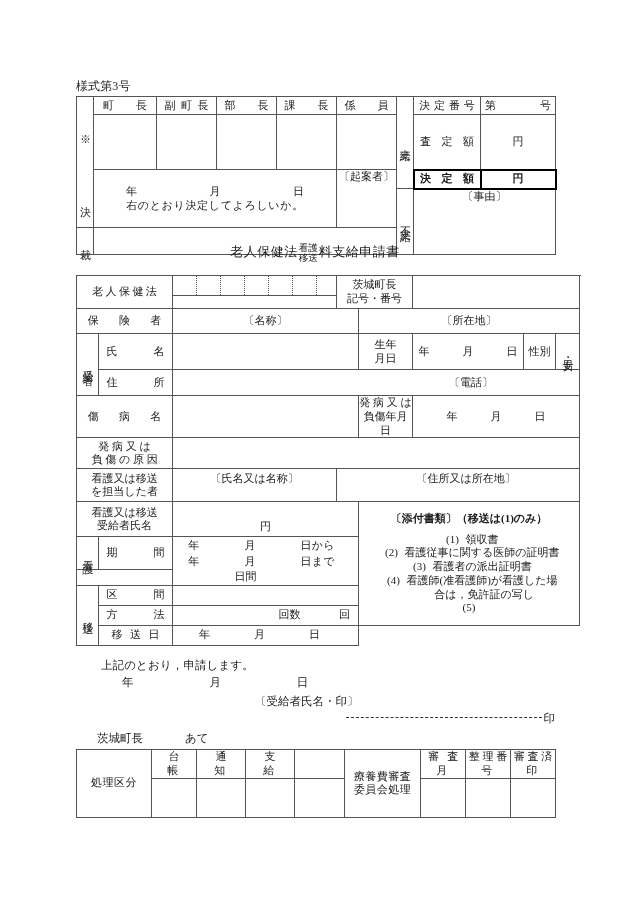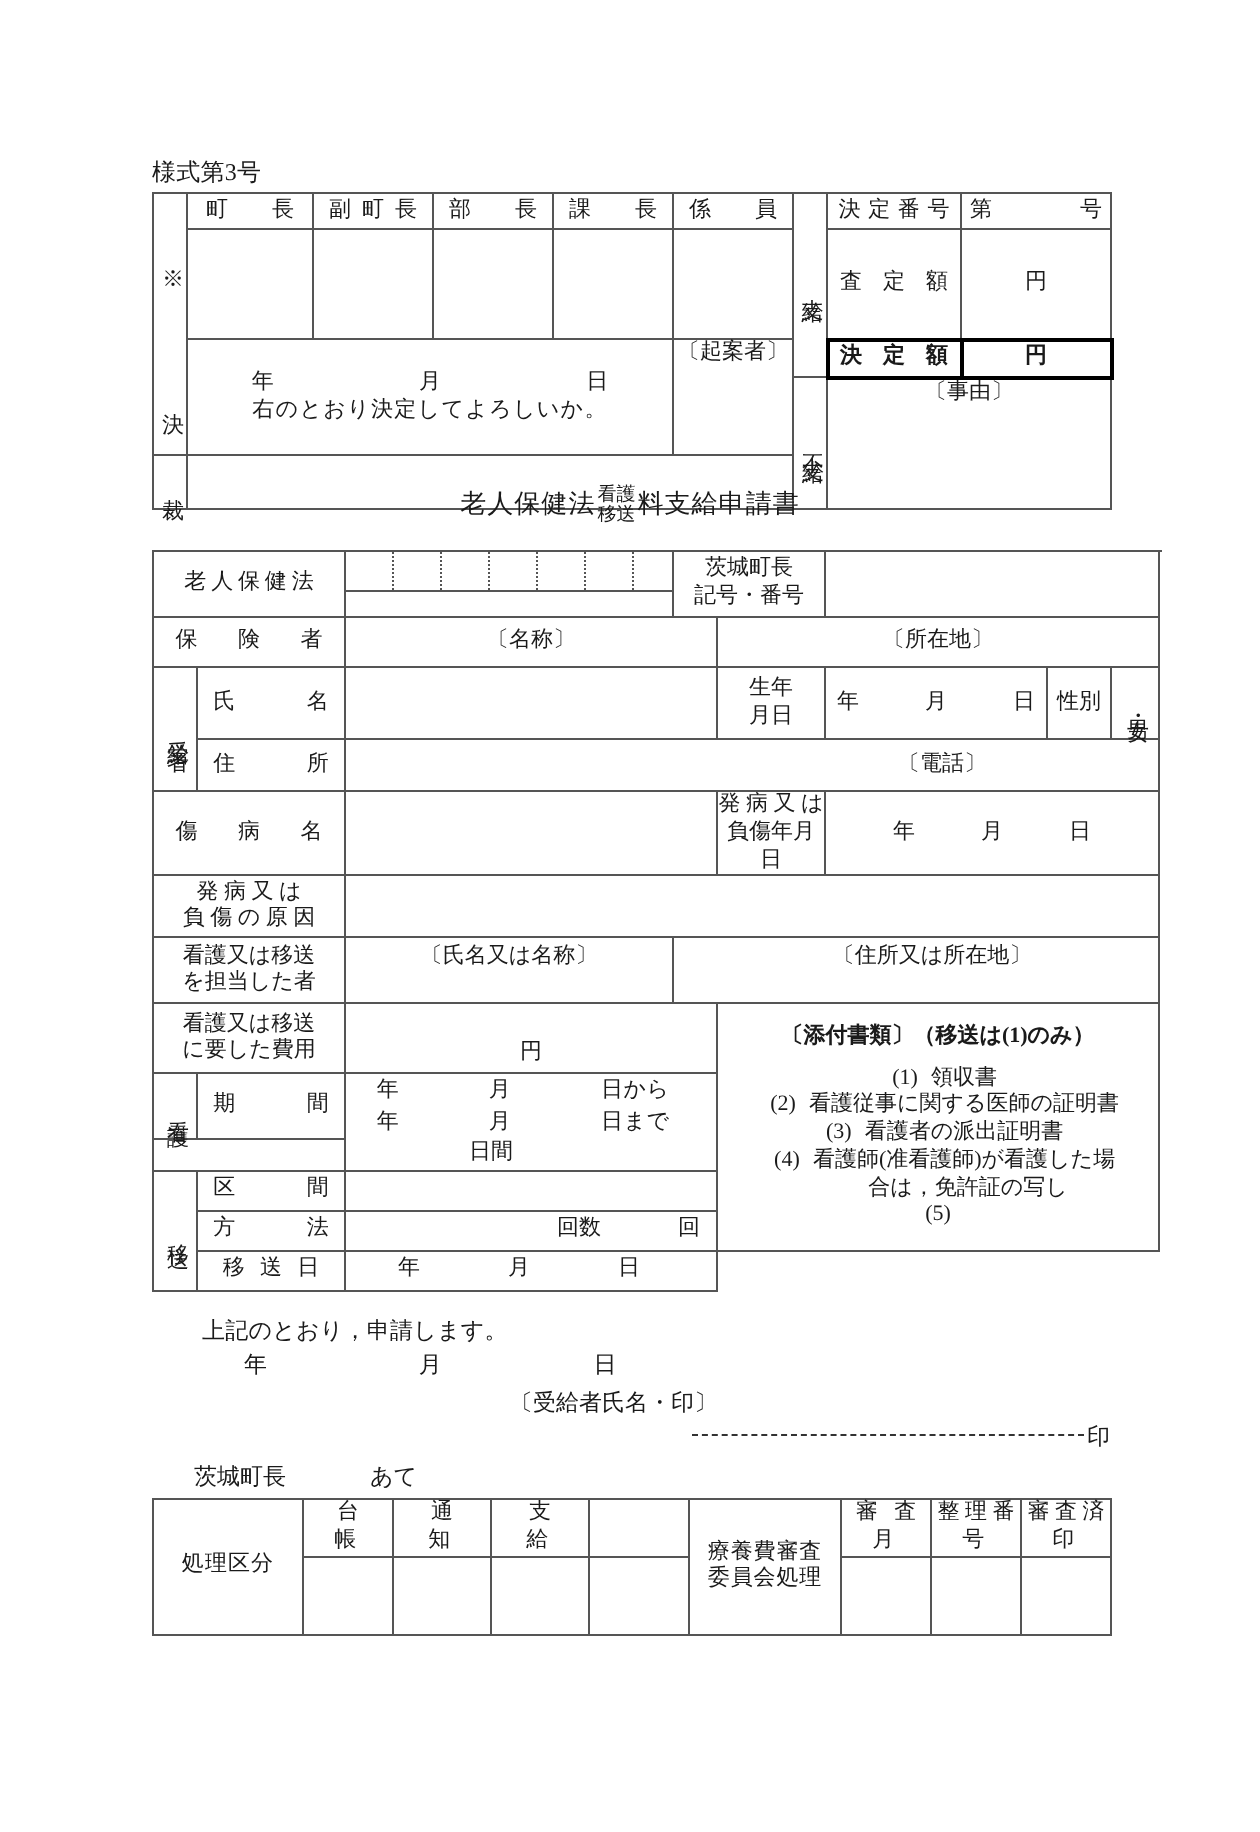--- a/index.html
+++ b/index.html
@@ -374,21 +374,21 @@
           <span>〔氏名又は名称〕</span>
         </td>
         <td colspan="8" class="tl" style="vertical-align:top; padding-top:3px; padding-left:16px">
           <span>〔住所又は所在地〕</span>
         </td>
       </tr>
 
       <tr>
         <td colspan="2" class="twoline" style="height:34px">
           <span style="display:block">看護又は移送</span>
-          <span style="display:block">に要した費用</span>
+          <span style="display:block">受給者氏名</span>
         </td>
         <td colspan="8" class="yenline" style="vertical-align:bottom; padding-bottom:3px">円</td>
         <td colspan="7" rowspan="6" class="attach-cell">
           <span class="ttl">〔添付書類〕（移送は(1)のみ）</span>
           <ol>
             <li>
               <span class="num">(1)</span><span class="cont">領収書</span>
             </li>
             <li>
               <span class="num">(2)</span><span class="cont">看護従事に関する医師の証明書</span>

